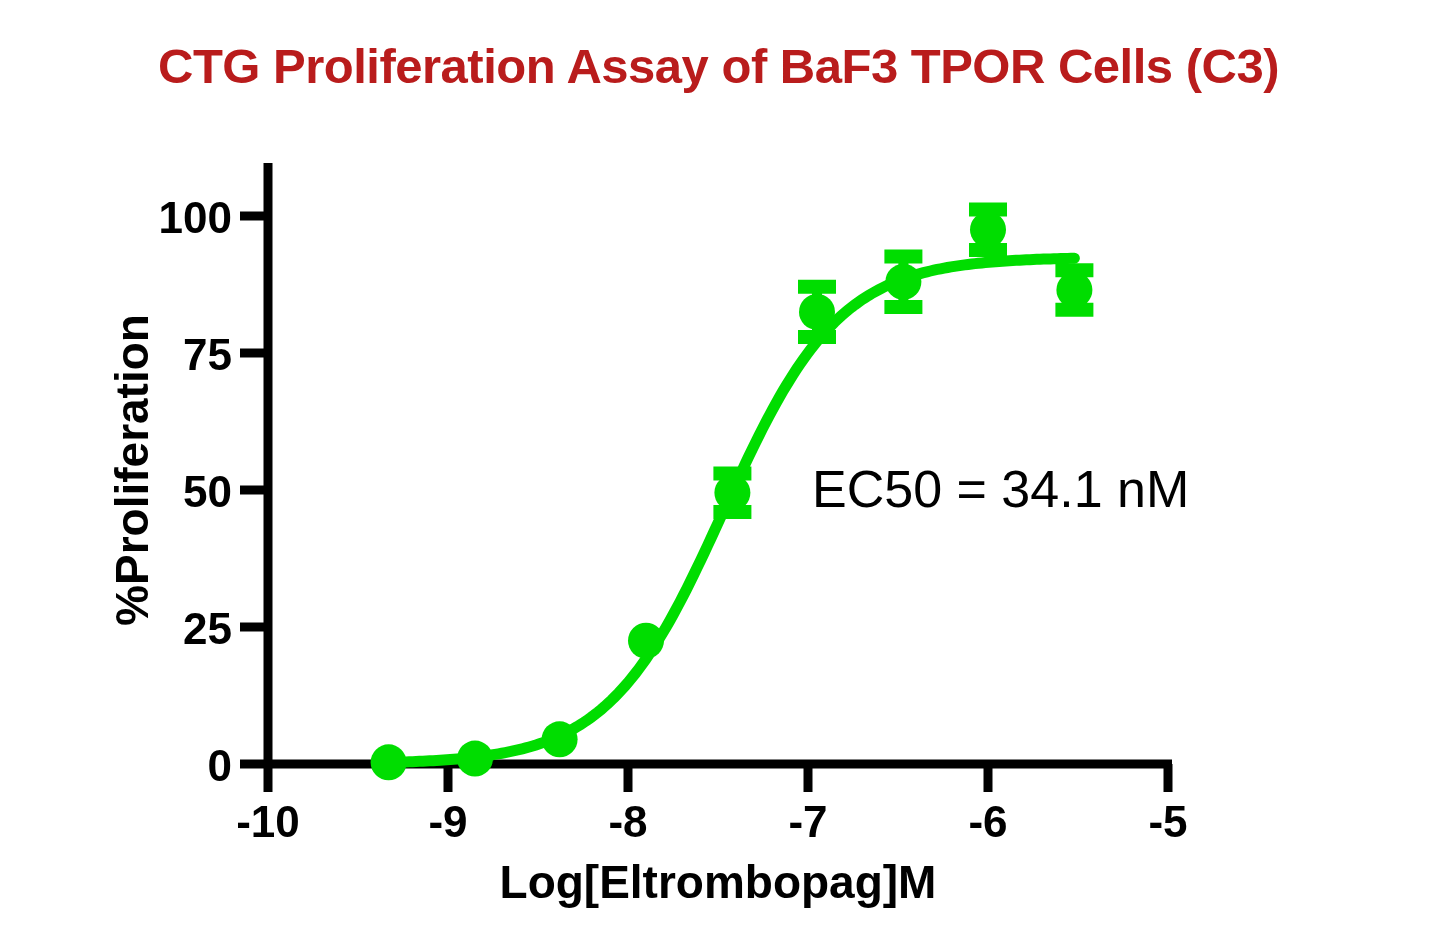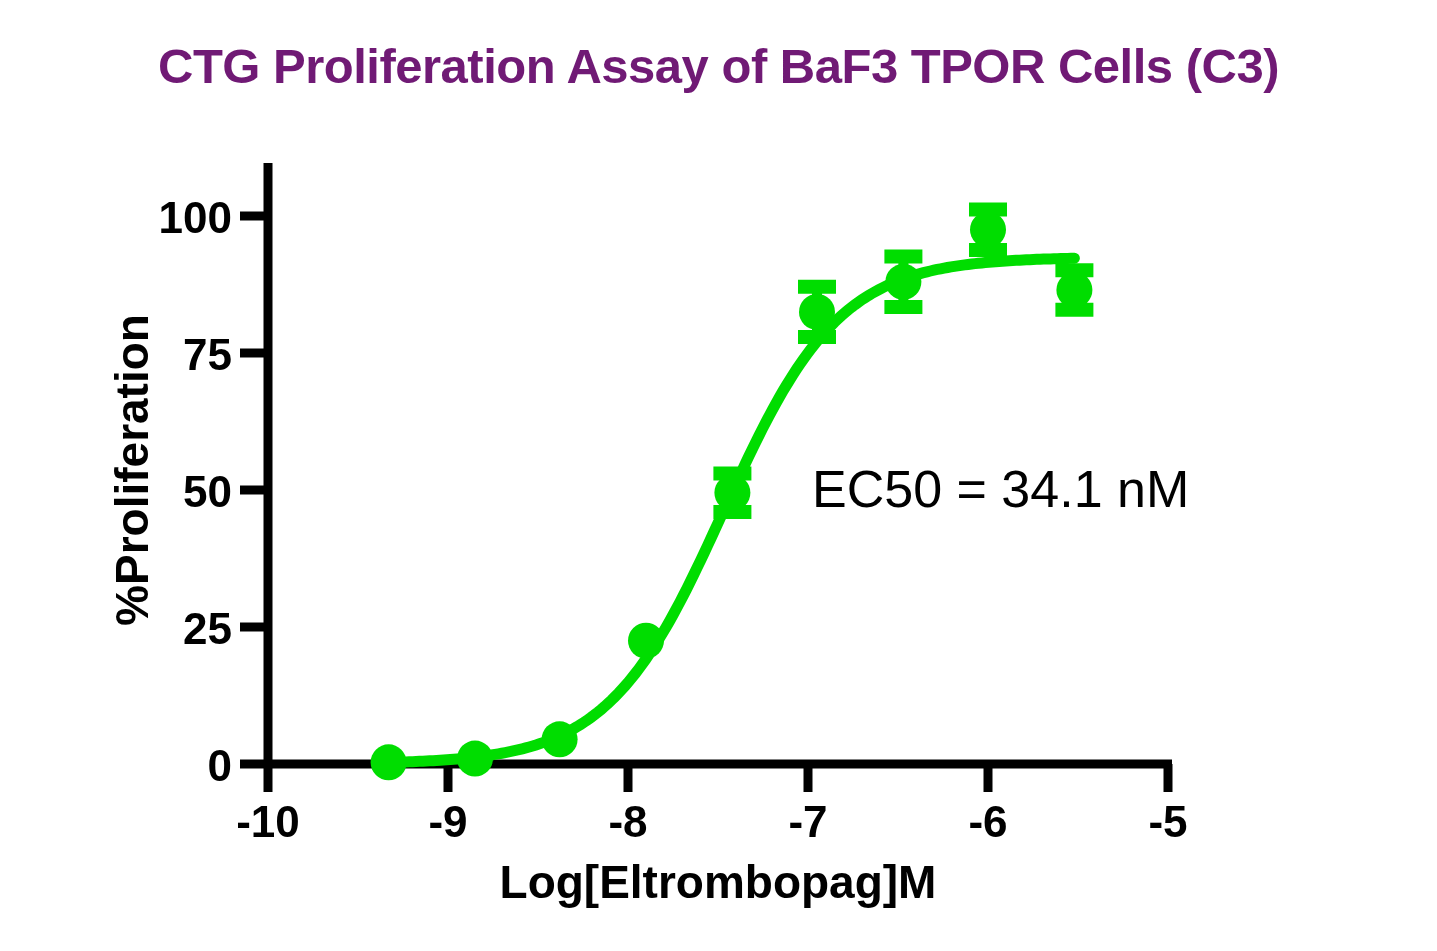--- a/index.html
+++ b/index.html
@@ -21,21 +21,21 @@
   #chart-title {
     position: absolute;
     left: 0;
     top: 38px;
     width: 1437px;
     text-align: center;
     font-family: "Liberation Sans", sans-serif;
     font-weight: bold;
     font-size: 49px;
     letter-spacing: -0.5px;
-    color: #701a75;
+    color: #b91c1c;
     white-space: nowrap;
   }
   #plot-svg {
     position: absolute;
     left: 0;
     top: 0;
   }
   .axis-tick-label {
     font-family: "Liberation Sans", sans-serif;
     font-weight: bold;

